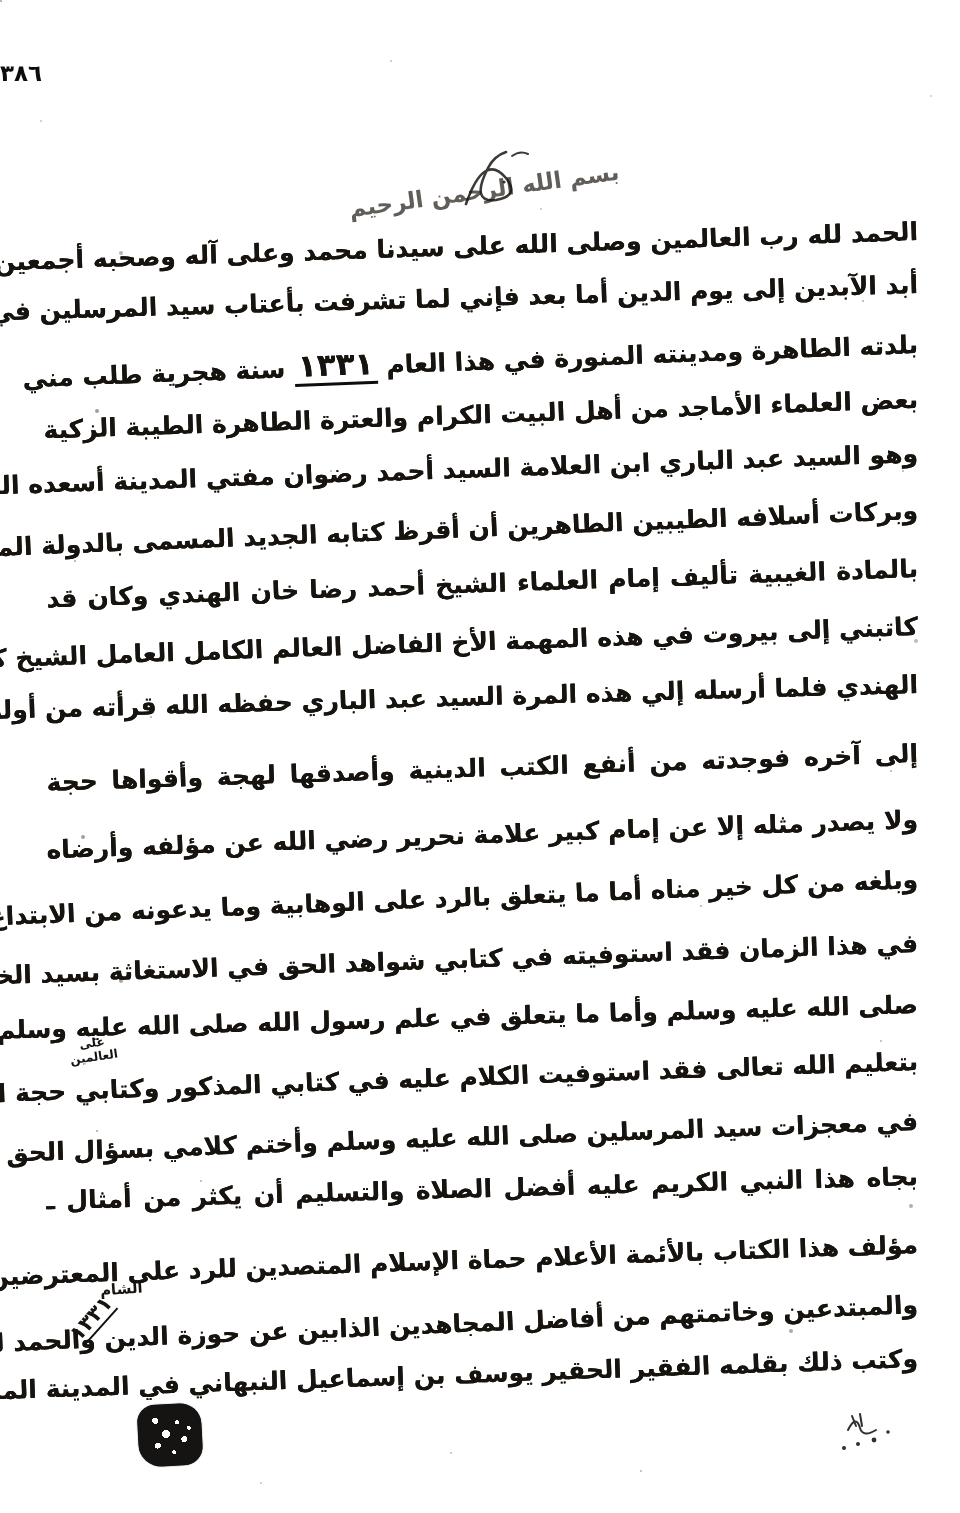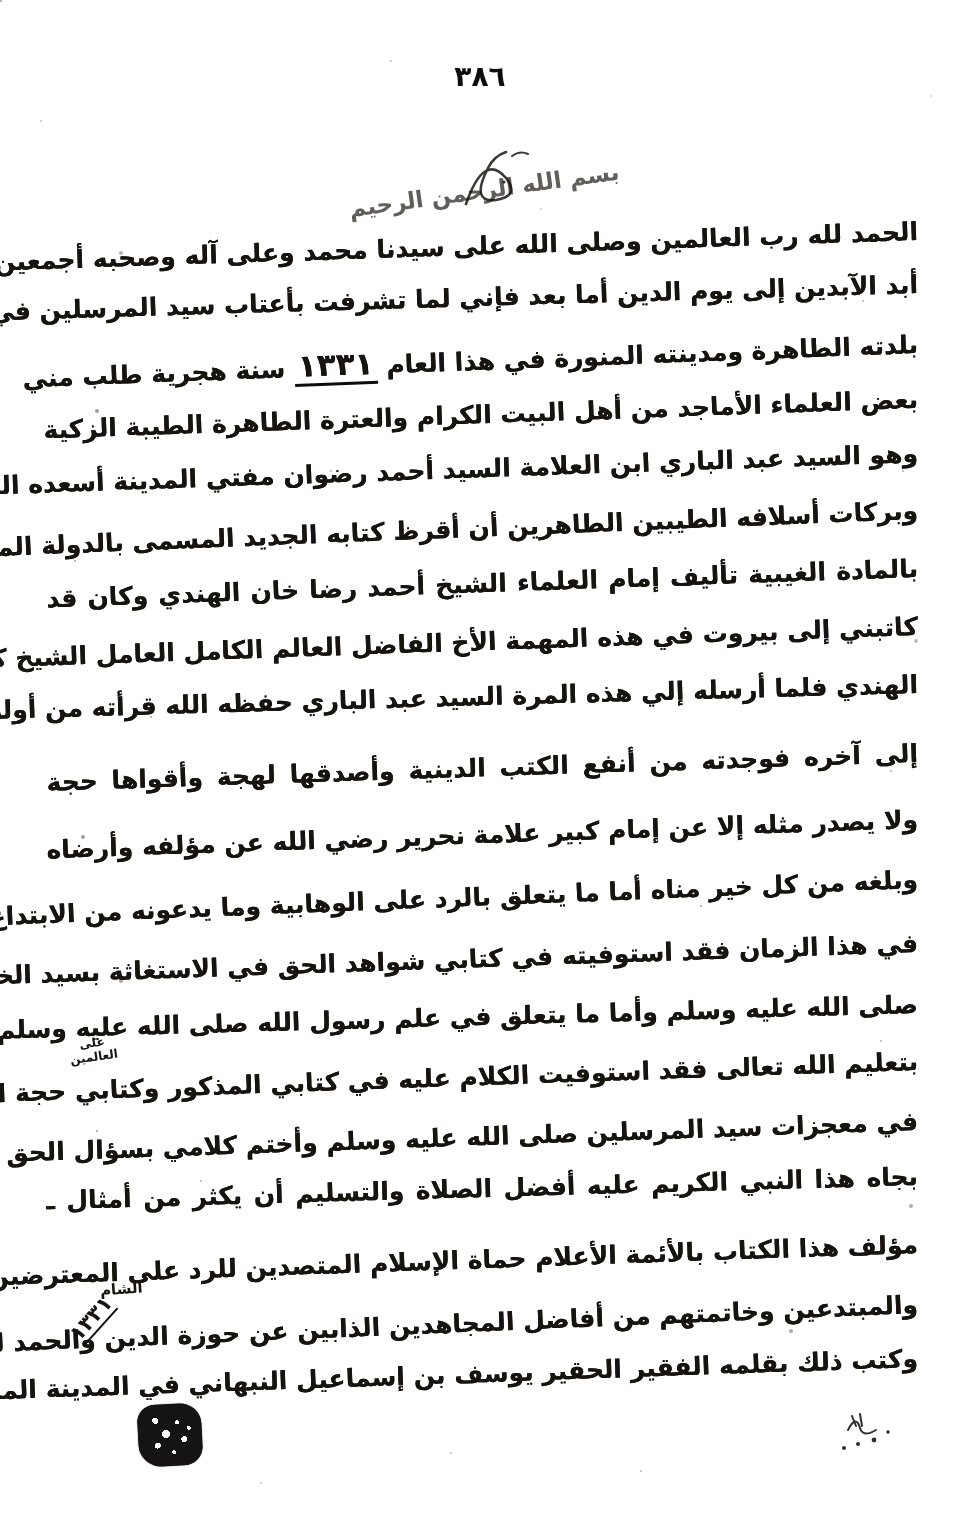--- a/index.html
+++ b/index.html
@@ -8,22 +8,22 @@
     width:960px;height:1513px;
     margin:0 auto;
     background:#ffffff;
     overflow:hidden;
     font-family:"DejaVu Sans","Liberation Sans",sans-serif;
     color:#17130e;
   }
   .page-number{
     position:absolute;
     top:60px;left:0;right:0;
-    text-align:center;
-    font-size:28px;
+    text-align:left;
+    font-size:23px;
     font-weight:bold;
     letter-spacing:2px;
     color:#0d0d0d;
   }
   .basmala{
     position:absolute;
     top:148px;right:268px;
     width:420px;
     direction:rtl;
     text-align:center;

